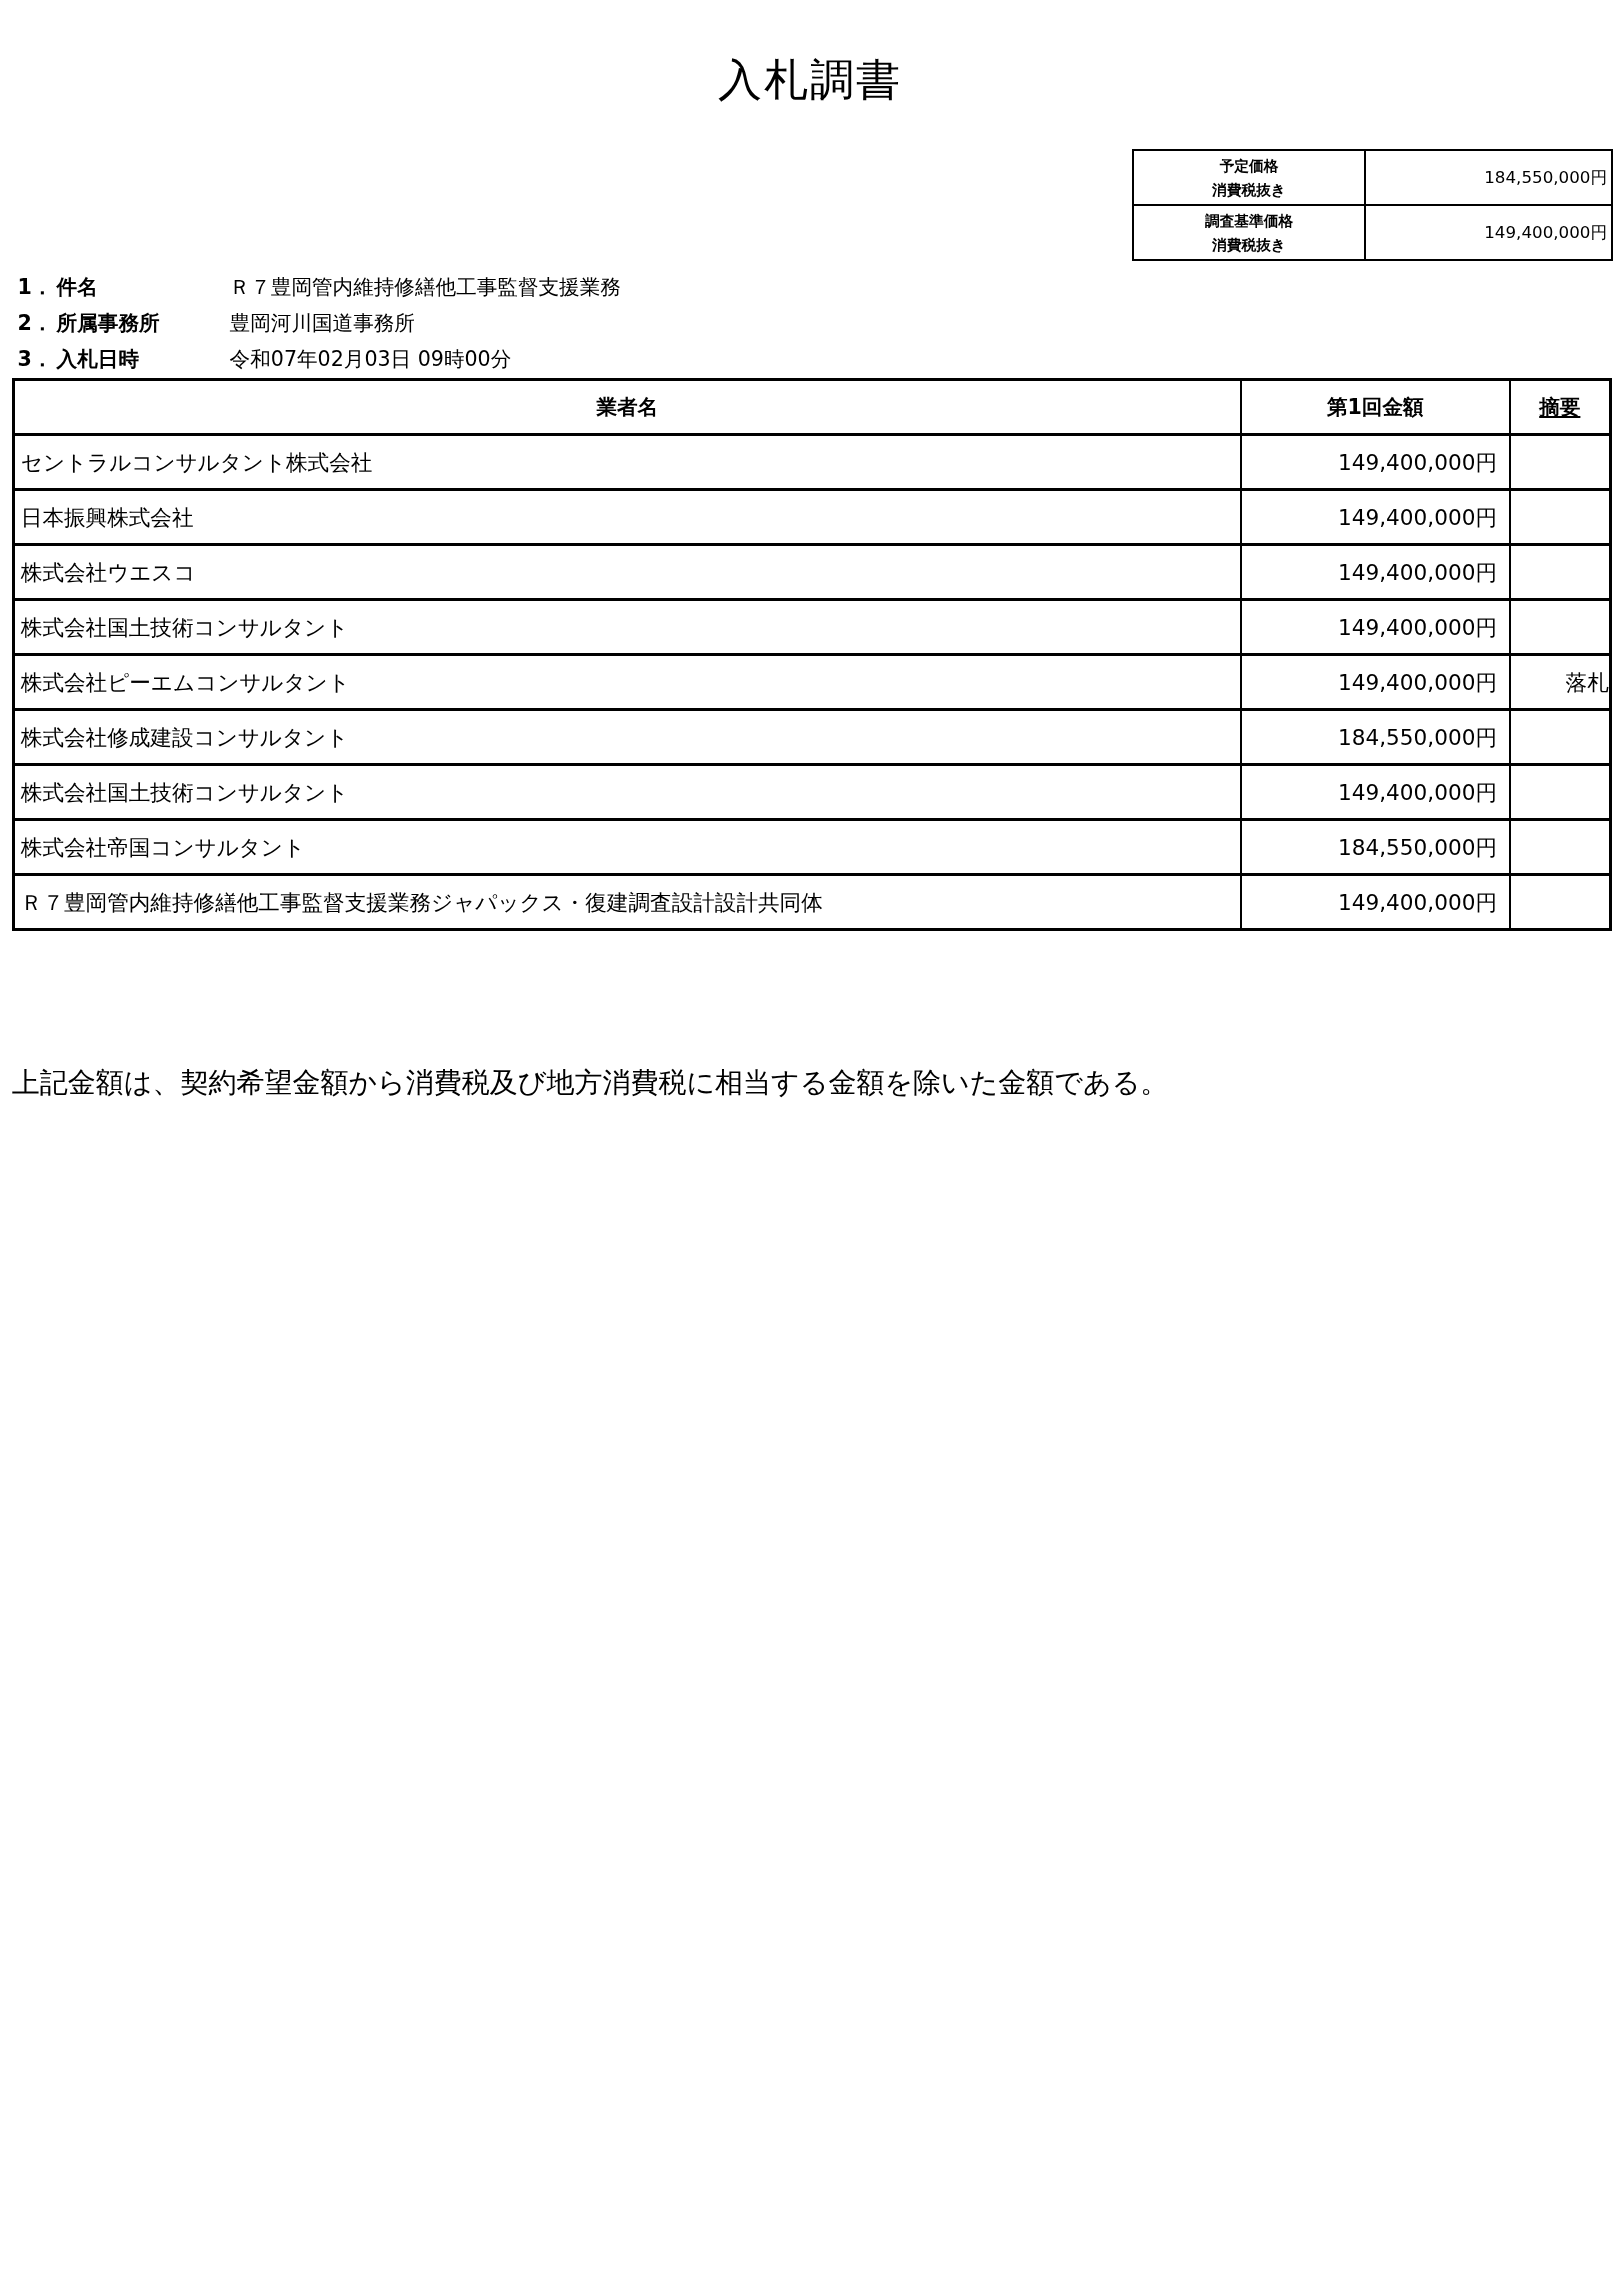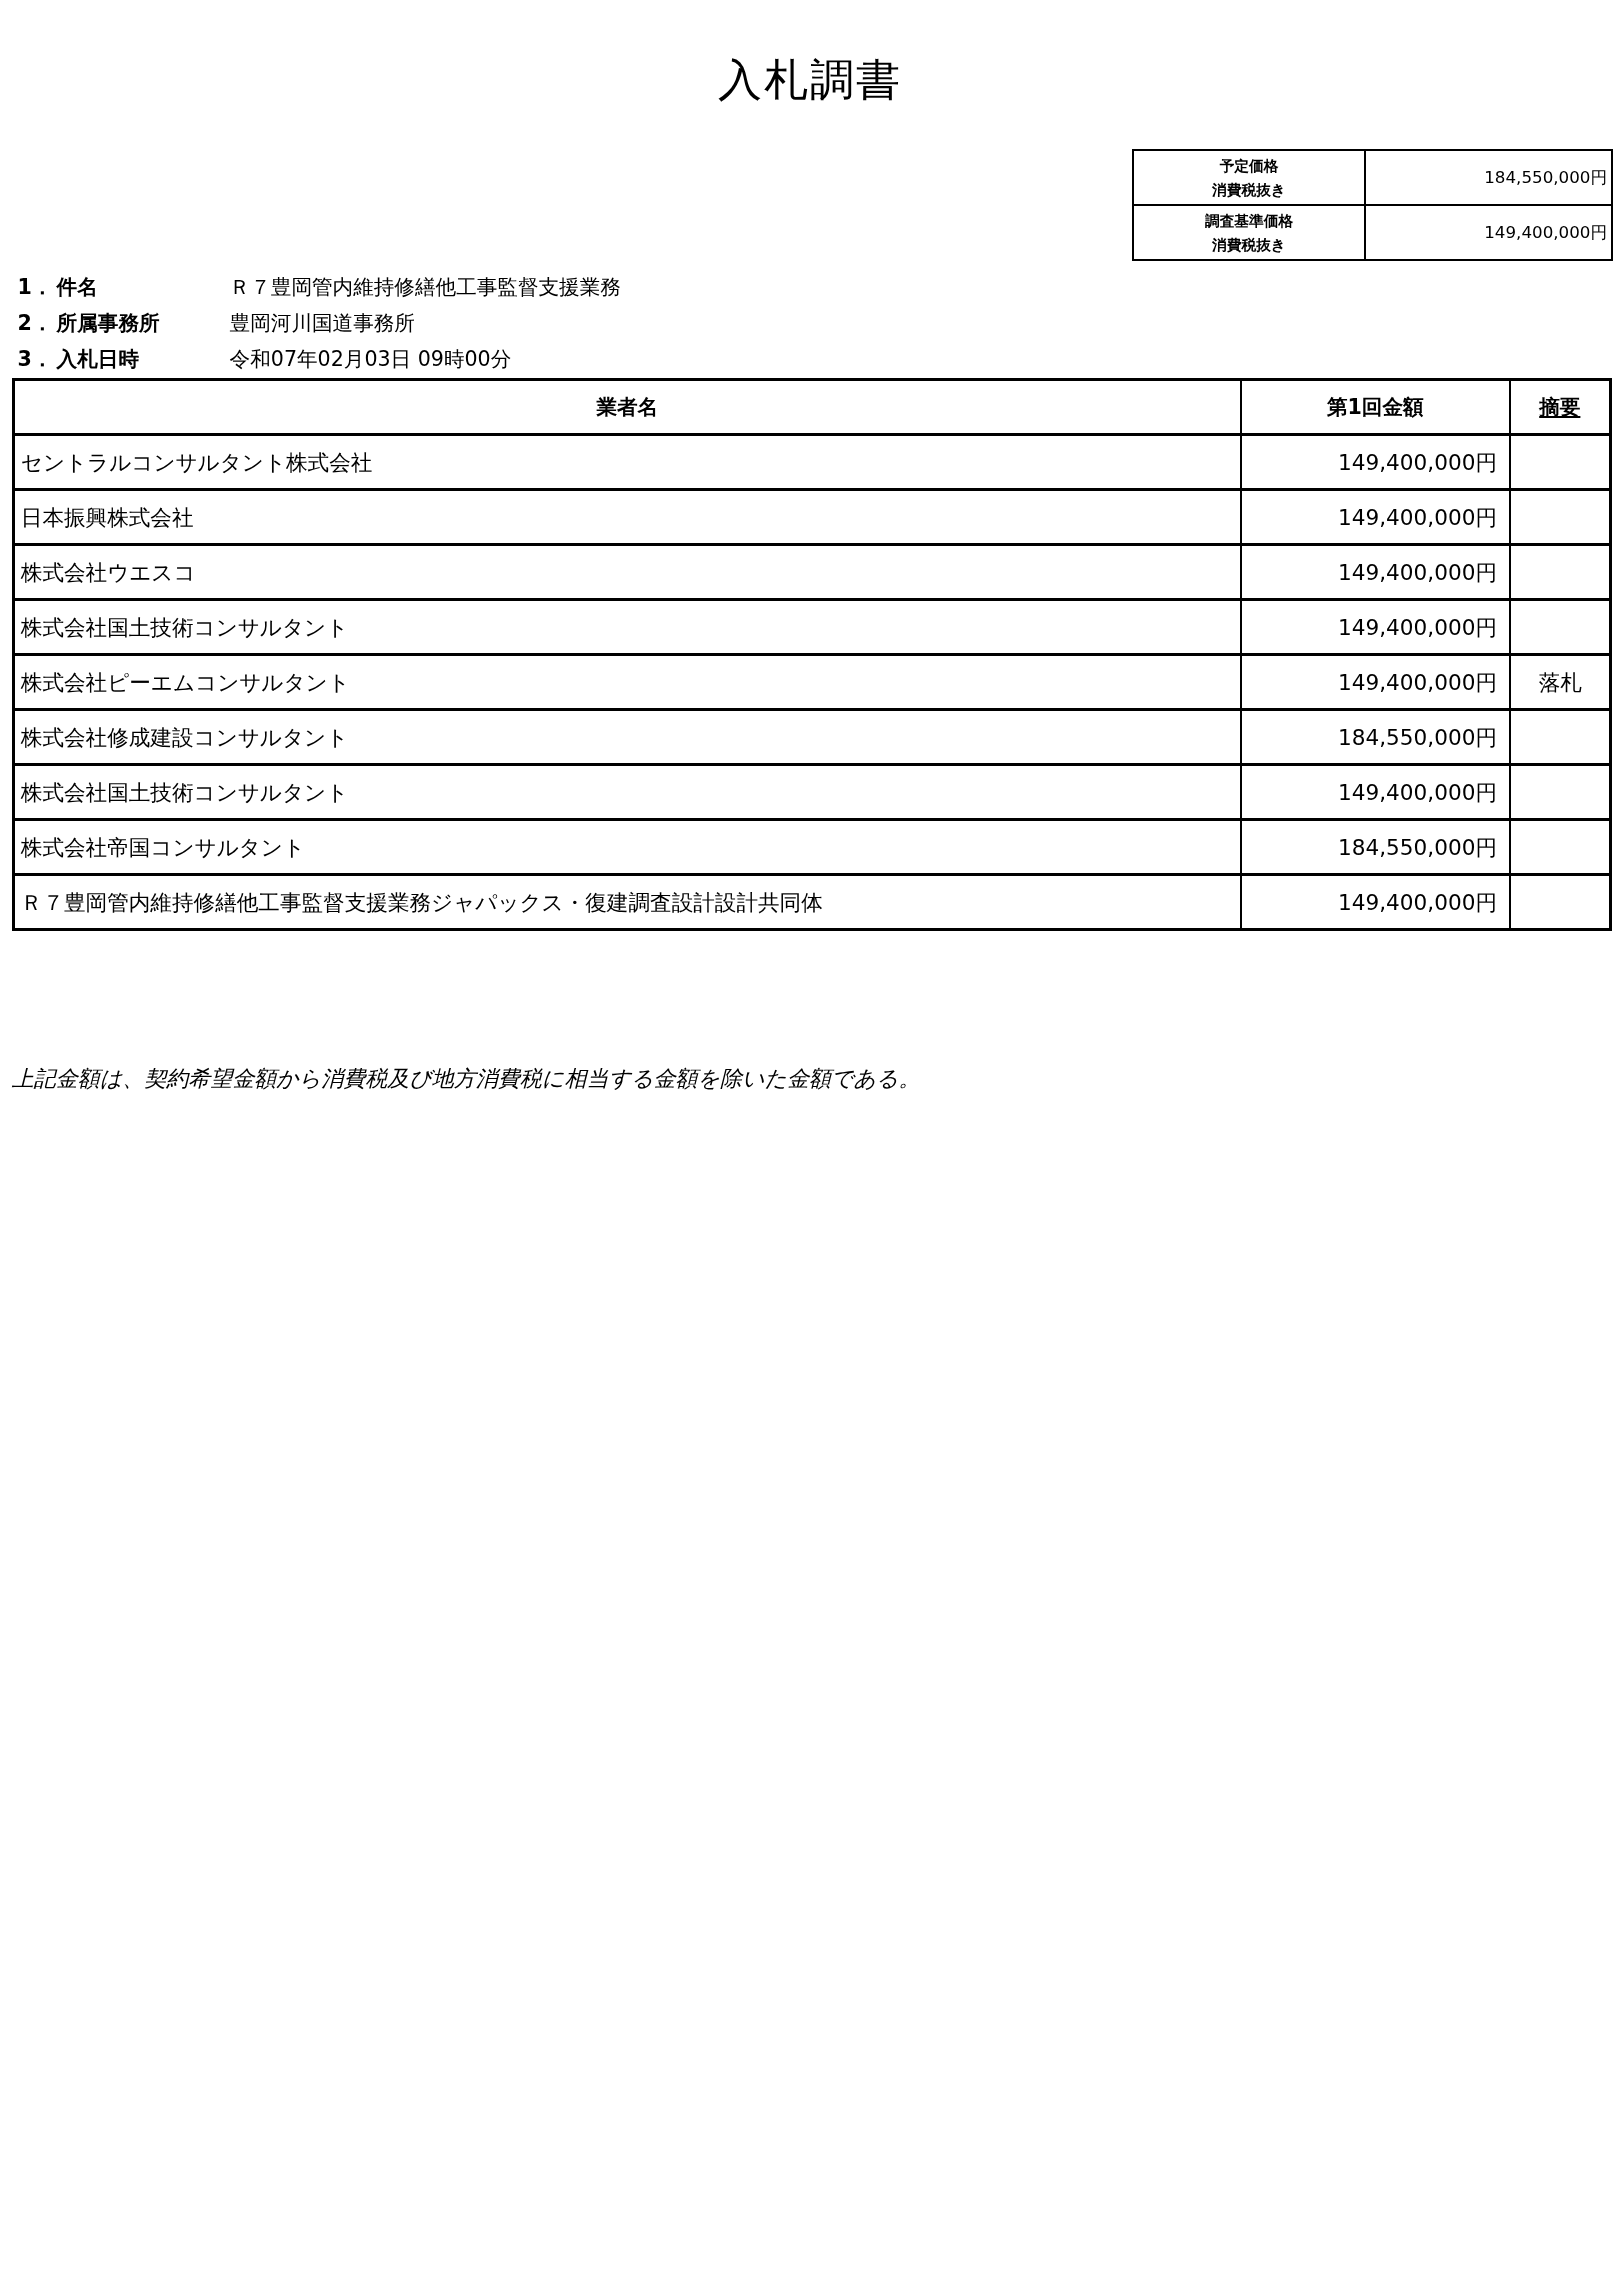--- a/index.html
+++ b/index.html
@@ -97,32 +97,31 @@
     .bids td.name {
       text-align: left;
       padding-left: 6px;
     }
     .bids td.amount {
       text-align: right;
       padding-right: 11.8px;
       width: 255px;
     }
     .bids td.remark {
-      text-align: center;
+      text-align: right;
       padding-left: 1px;
       width: 88px;
     }
     .bids th.col-amount { width: 267px; }
     .bids th.col-remark { width: 98px; text-decoration: underline; }
     .footnote {
       position: absolute;
       left: 11.8px;
       top: 1064px;
-      font-size: 22px;
-      font-style: italic;
+      font-size: 28px;
     }
   </style>
 </head>
 <body>
 
 <div class="title">入札調書</div>
 
 <table class="price-box">
   <tbody>
       <tr>

